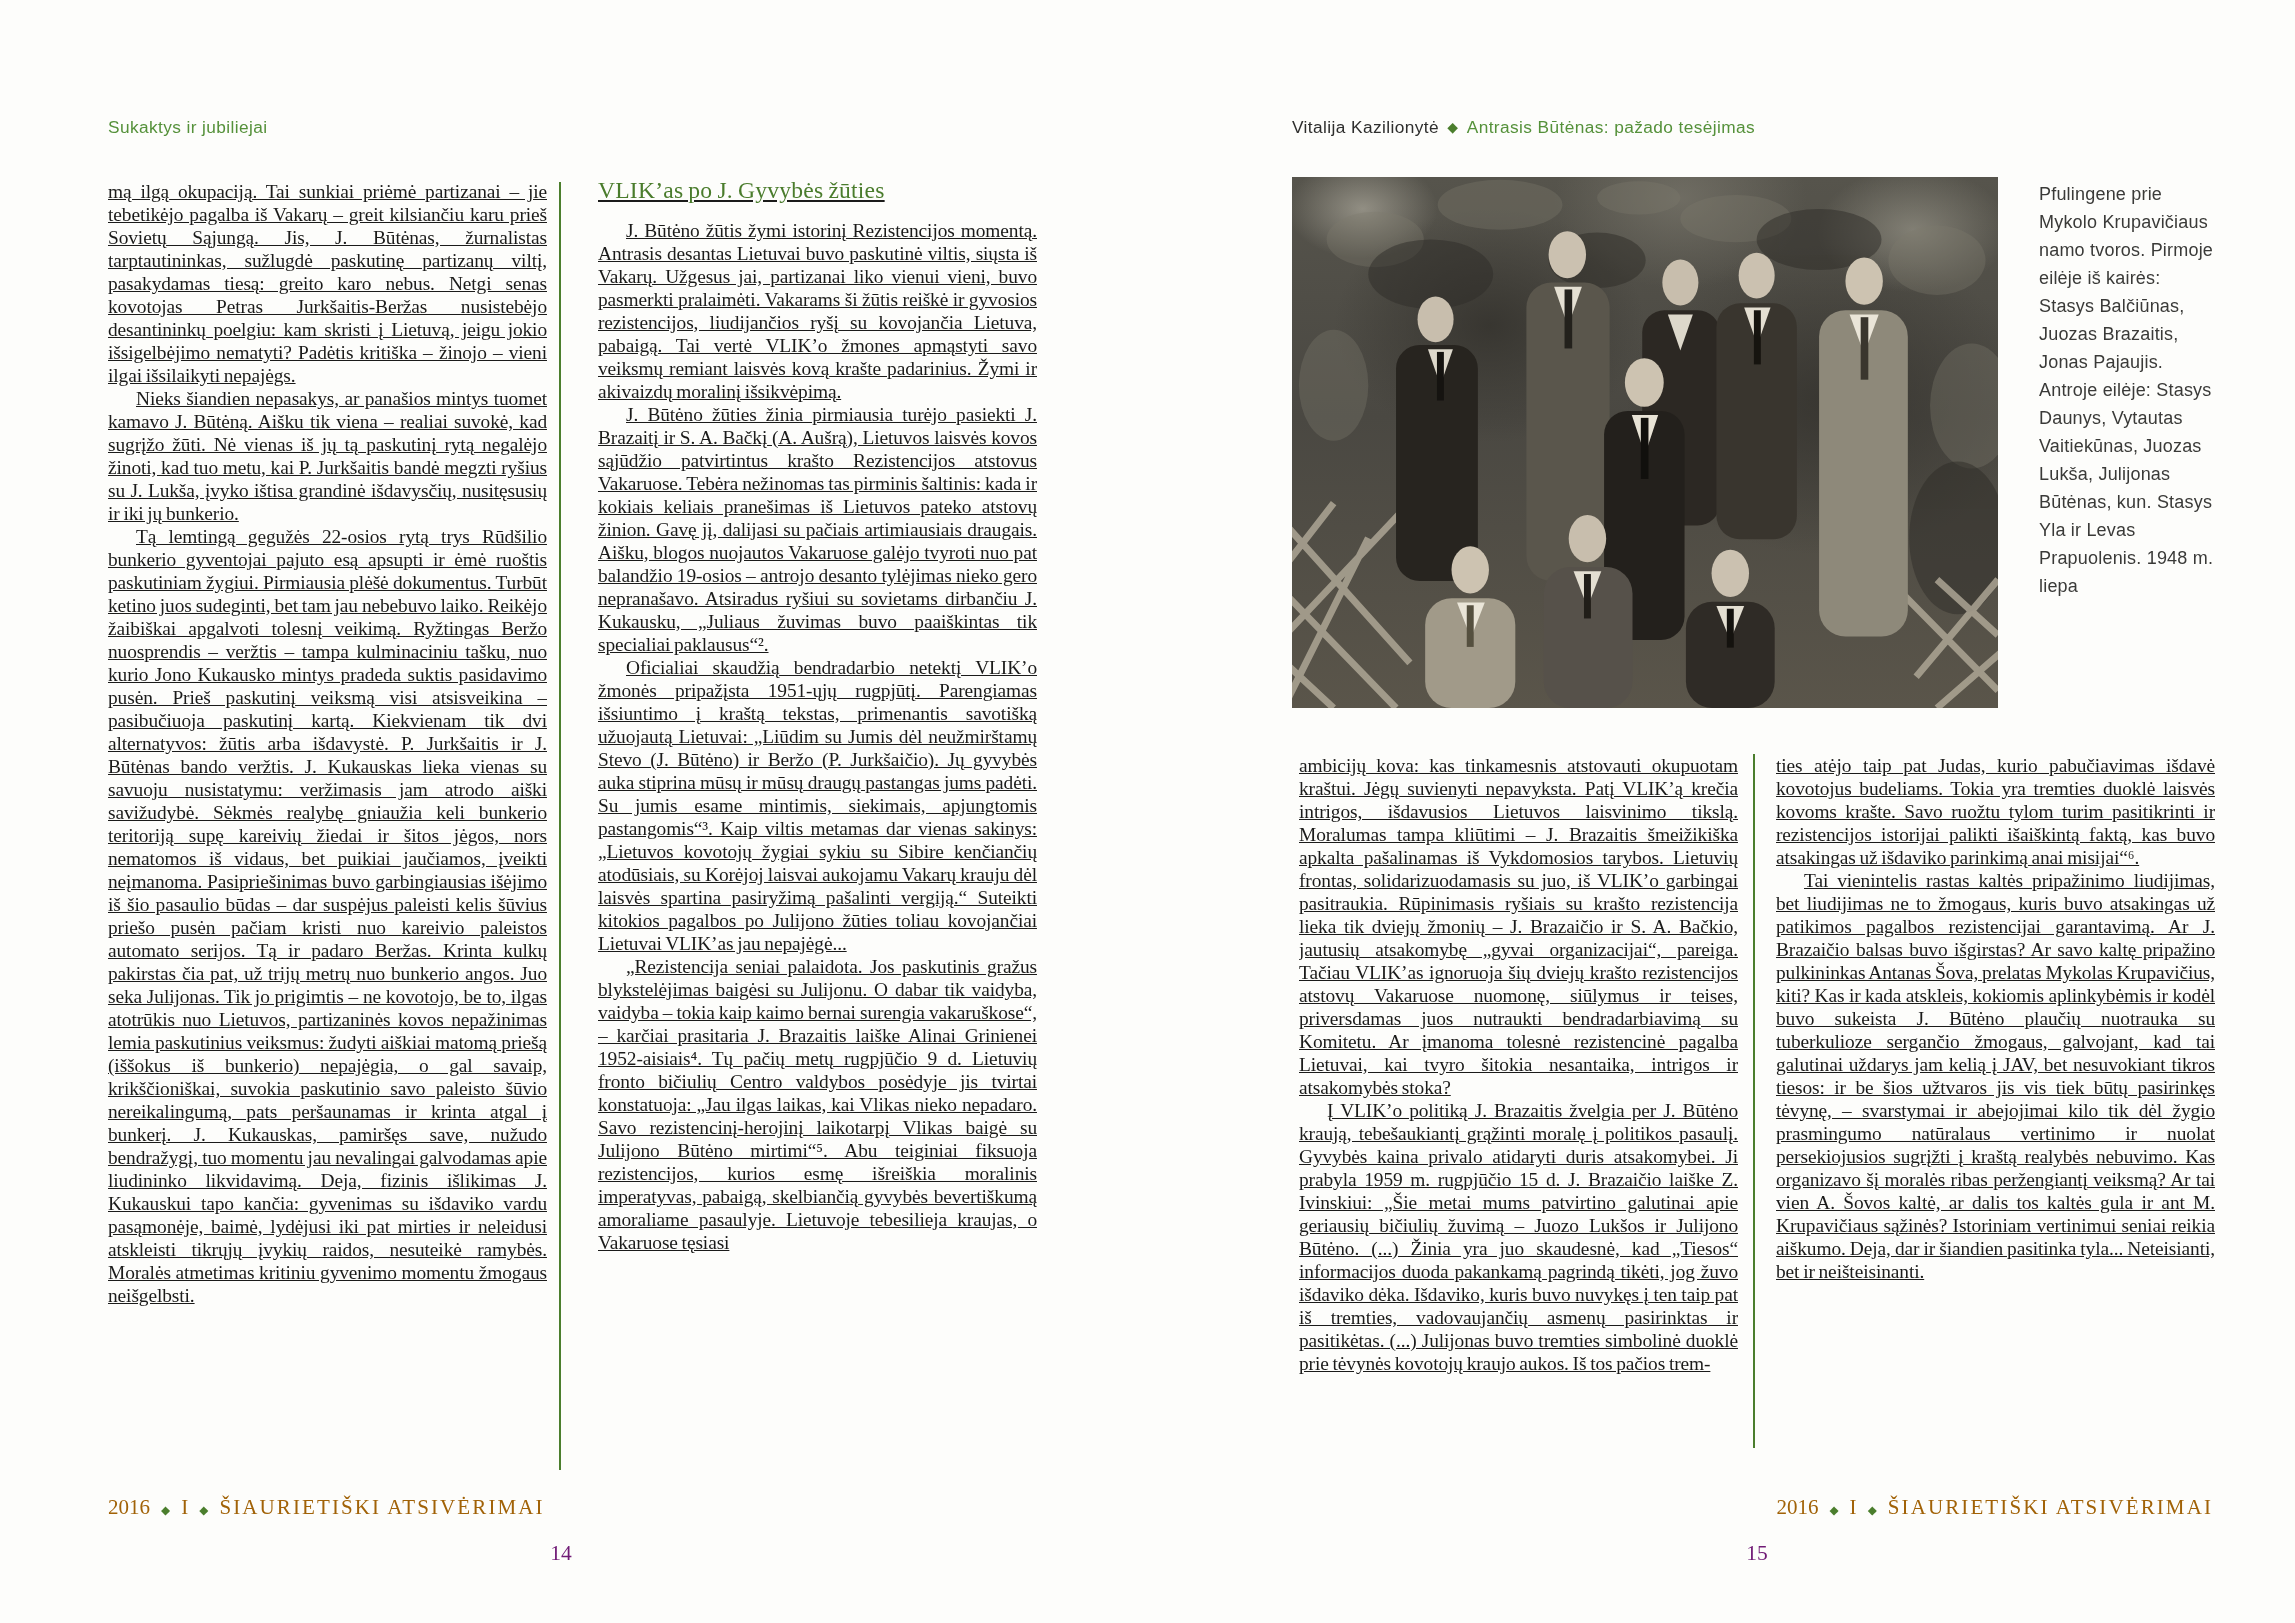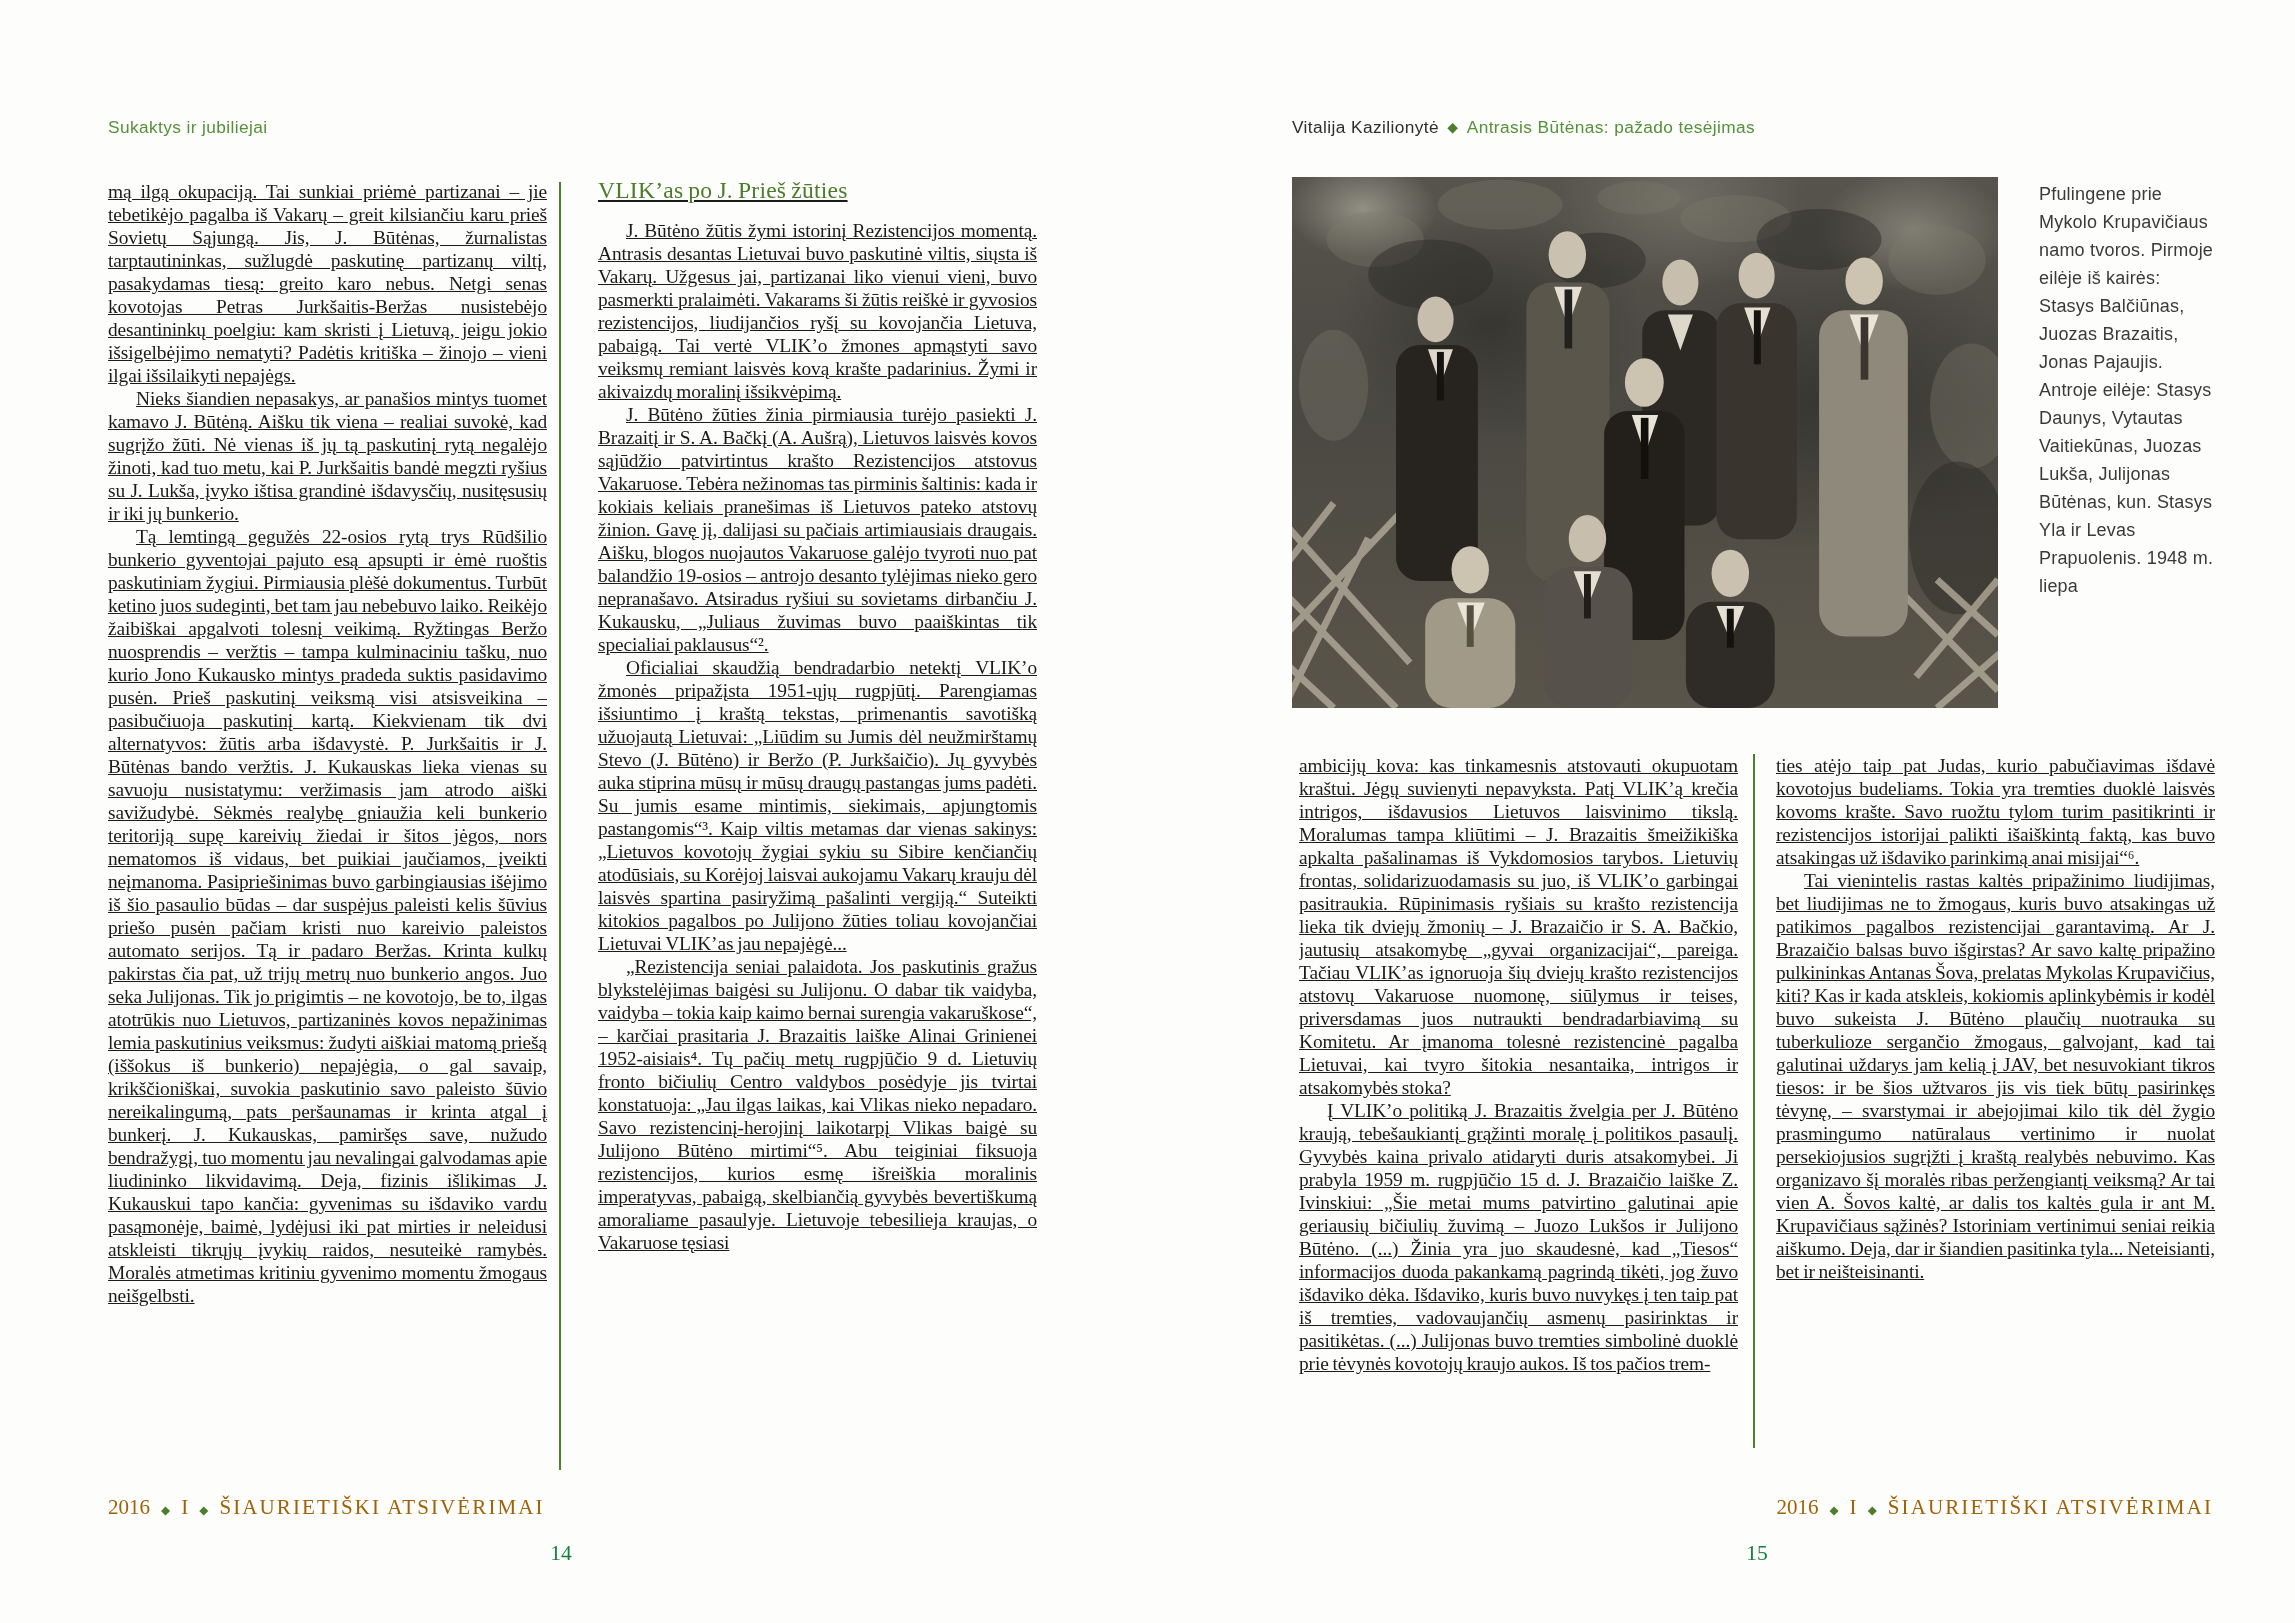--- a/index.html
+++ b/index.html
@@ -48,21 +48,21 @@
   }
   
   .footer{
     position:absolute;top:1449px;display:flex;align-items:baseline;gap:9.7px;
     font-size:21px;color:#a16207;white-space:nowrap;margin-top:46px;
   }
   .footer .journal{letter-spacing:2.1px;}
   .footer .diamond{font-size:11.8px;margin:0 1.4px;vertical-align:2.8px;}
   .page-number{
     position:absolute;top:1541px;width:56px;text-align:center;
-    color:#15803d;font-size:21.5px;
+    color:#701a75;font-size:21.5px;
   }
 </style>
 </head>
 <body>
 
 <div class="spread">
 
   <div class="running-head" style="left:108px;">Sukaktys ir jubiliejai</div>
 
   <div class="running-head" style="left:1292px;">
@@ -71,21 +71,21 @@
 
   <div class="col" style="left:108px;top:180px;height:1298px;">
     <p class="cont">mą ilgą okupaciją. Tai sunkiai priėmė partizanai – jie tebetikėjo pagalba iš Vakarų – greit kilsiančiu karu prieš Sovietų Sąjungą. Jis, J. Būtėnas, žurnalistas tarptautininkas, sužlugdė paskutinę partizanų viltį, pasakydamas tiesą: greito karo nebus. Netgi senas kovotojas Petras Jurkšaitis-Beržas nusistebėjo desantininkų poelgiu: kam skristi į Lietuvą, jeigu jokio išsigelbėjimo nematyti? Padėtis kritiška – žinojo – vieni ilgai išsilaikyti nepajėgs.</p>
     <p>Nieks šiandien nepasakys, ar panašios mintys tuomet kamavo J. Būtėną. Aišku tik viena – realiai suvokė, kad sugrįžo žūti. Nė vienas iš jų tą paskutinį rytą negalėjo žinoti, kad tuo metu, kai P. Jurkšaitis bandė megzti ryšius su J. Lukša, įvyko ištisa grandinė išdavysčių, nusitęsusių ir iki jų bunkerio.</p>
     <p>Tą lemtingą gegužės 22-osios rytą trys Rūdšilio bunkerio gyventojai pajuto esą apsupti ir ėmė ruoštis paskutiniam žygiui. Pirmiausia plėšė dokumentus. Turbūt ketino juos sudeginti, bet tam jau nebebuvo laiko. Reikėjo žaibiškai apgalvoti tolesnį veikimą. Ryžtingas Beržo nuosprendis – veržtis – tampa kulminaciniu tašku, nuo kurio Jono Kukausko mintys pradeda suktis pasidavimo pusėn. Prieš paskutinį veiksmą visi atsisveikina – pasibučiuoja paskutinį kartą. Kiekvienam tik dvi alternatyvos: žūtis arba išdavystė. P. Jurkšaitis ir J. Būtėnas bando veržtis. J. Kukauskas lieka vienas su savuoju nusistatymu: veržimasis jam atrodo aiški savižudybė. Sėkmės realybę gniaužia keli bunkerio teritoriją supę kareivių žiedai ir šitos jėgos, nors nematomos iš vidaus, bet puikiai jaučiamos, įveikti neįmanoma. Pasipriešinimas buvo garbingiausias išėjimo iš šio pasaulio būdas – dar suspėjus paleisti kelis šūvius priešo pusėn pačiam kristi nuo kareivio paleistos automato serijos. Tą ir padaro Beržas. Krinta kulkų pakirstas čia pat, už trijų metrų nuo bunkerio angos. Juo seka Julijonas. Tik jo prigimtis – ne kovotojo, be to, ilgas atotrūkis nuo Lietuvos, partizaninės kovos nepažinimas lemia paskutinius veiksmus: žudyti aiškiai matomą priešą (iššokus iš bunkerio) nepajėgia, o gal savaip, krikščioniškai, suvokia paskutinio savo paleisto šūvio nereikalingumą, pats peršaunamas ir krinta atgal į bunkerį. J. Kukauskas, pamiršęs save, nužudo bendražygį, tuo momentu jau nevalingai galvodamas apie liudininko likvidavimą. Deja, fizinis išlikimas J. Kukauskui tapo kančia: gyvenimas su išdaviko vardu pasąmonėje, baimė, lydėjusi iki pat mirties ir neleidusi atskleisti tikrųjų įvykių raidos, nesuteikė ramybės. Moralės atmetimas kritiniu gyvenimo momentu žmogaus neišgelbsti.</p>
   </div>
 
   <div class="vrule" style="left:559px;top:182px;height:1288px;"></div>
 
   <div class="col" style="left:598px;top:179px;height:1332px;">
-    <h2 class="section-heading">VLIK’as po J. Prieš žūties</h2>
+    <h2 class="section-heading">VLIK’as po J. Gyvybės žūties</h2>
     <p>J. Būtėno žūtis žymi istorinį Rezistencijos momentą. Antrasis desantas Lietuvai buvo paskutinė viltis, siųsta iš Vakarų. Užgesus jai, partizanai liko vienui vieni, buvo pasmerkti pralaimėti. Vakarams ši žūtis reiškė ir gyvosios rezistencijos, liudijančios ryšį su kovojančia Lietuva, pabaigą. Tai vertė VLIK’o žmones apmąstyti savo veiksmų remiant laisvės kovą krašte padarinius. Žymi ir akivaizdų moralinį išsikvėpimą.</p>
     <p>J. Būtėno žūties žinia pirmiausia turėjo pasiekti J. Brazaitį ir S. A. Bačkį (A. Aušrą), Lietuvos laisvės kovos sąjūdžio patvirtintus krašto Rezistencijos atstovus Vakaruose. Tebėra nežinomas tas pirminis šaltinis: kada ir kokiais keliais pranešimas iš Lietuvos pateko atstovų žinion. Gavę jį, dalijasi su pačiais artimiausiais draugais. Aišku, blogos nuojautos Vakaruose galėjo tvyroti nuo pat balandžio 19-osios – antrojo desanto tylėjimas nieko gero nepranašavo. Atsiradus ryšiui su sovietams dirbančiu J. Kukausku, „Juliaus žuvimas buvo paaiškintas tik specialiai paklausus“².</p>
     <p>Oficialiai skaudžią bendradarbio netektį VLIK’o žmonės pripažįsta 1951-ųjų rugpjūtį. Parengiamas išsiuntimo į kraštą tekstas, primenantis savotišką užuojautą Lietuvai: „Liūdim su Jumis dėl neužmirštamų Stevo (J. Būtėno) ir Beržo (P. Jurkšaičio). Jų gyvybės auka stiprina mūsų ir mūsų draugų pastangas jums padėti. Su jumis esame mintimis, siekimais, apjungtomis pastangomis“³. Kaip viltis metamas dar vienas sakinys: „Lietuvos kovotojų žygiai sykiu su Sibire kenčiančių atodūsiais, su Korėjoj laisvai aukojamu Vakarų krauju dėl laisvės spartina pasiryžimą pašalinti vergiją.“ Suteikti kitokios pagalbos po Julijono žūties toliau kovojančiai Lietuvai VLIK’as jau nepajėgė...</p>
     <p>„Rezistencija seniai palaidota. Jos paskutinis gražus blykstelėjimas baigėsi su Julijonu. O dabar tik vaidyba, vaidyba – tokia kaip kaimo bernai surengia vakaruškose“, – karčiai prasitaria J. Brazaitis laiške Alinai Grinienei 1952-aisiais⁴. Tų pačių metų rugpjūčio 9 d. Lietuvių fronto bičiulių Centro valdybos posėdyje jis tvirtai konstatuoja: „Jau ilgas laikas, kai Vlikas nieko nepadaro. Savo rezistencinį-herojinį laikotarpį Vlikas baigė su Julijono Būtėno mirtimi“⁵. Abu teiginiai fiksuoja rezistencijos, kurios esmę išreiškia moralinis imperatyvas, pabaigą, skelbiančią gyvybės bevertiškumą amoraliame pasaulyje. Lietuvoje tebesilieja kraujas, o Vakaruose tęsiasi</p>
   </div>
 
   <div class="footer" style="left:108px;">
     <span>2016</span>
     <span class="diamond"></span>
     <span>I</span>

